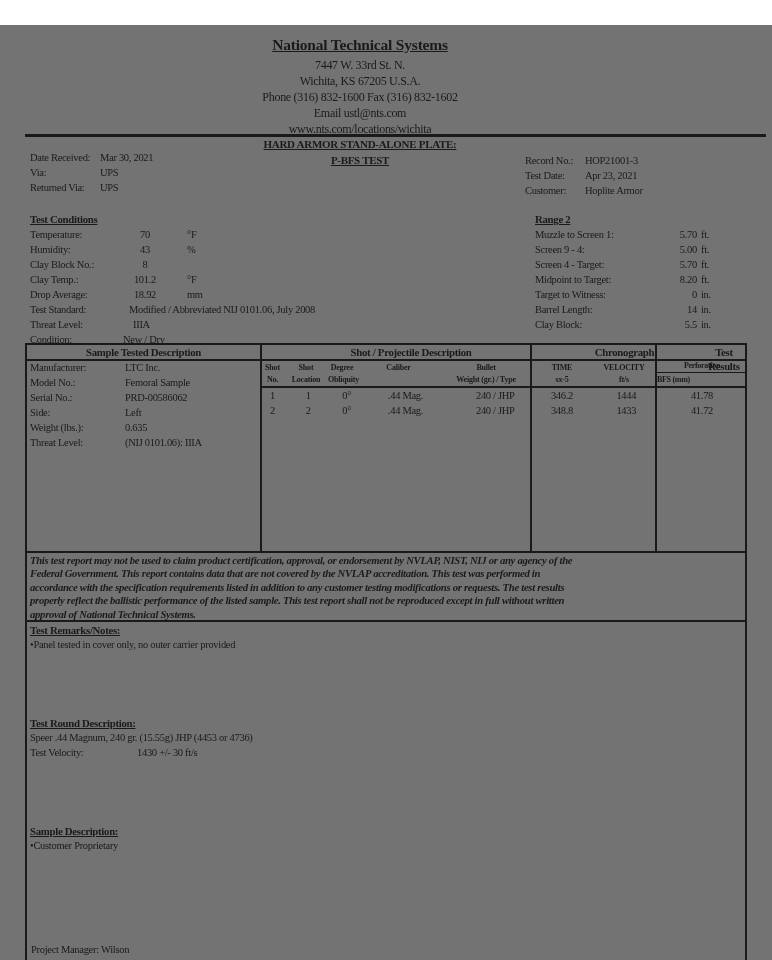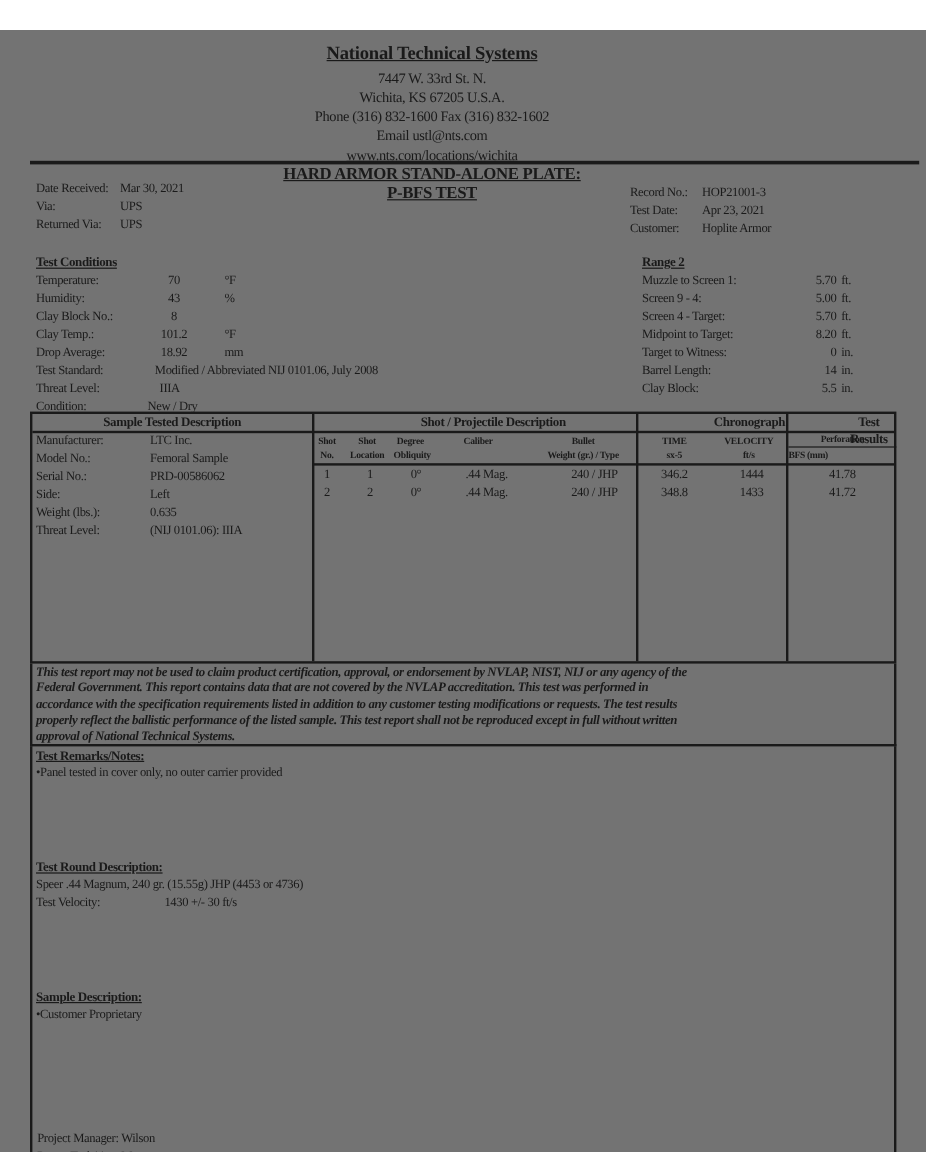--- a/index.html
+++ b/index.html
@@ -8,21 +8,21 @@
     font-family:Liberation Serif, serif;
     color:#1a1a1a; font-size:10.5px; letter-spacing:-0.3px; overflow:hidden;margin-top:25px;
   }
   
   .letterhead { position:absolute; left:25px; top:11px; width:670px; text-align:center; }
   .company { font-size:15.5px; font-weight:bold; text-decoration:underline; letter-spacing:-0.2px; margin-bottom:3px; }
   .lh-line { font-size:12px; line-height:16px; }
   .website { text-decoration:underline; }
   .thick-rule { position:absolute; left:25px; top:109px; width:741px; height:3px; background:#1a1a1a; }
   .doc-title, .doc-subtitle { position:absolute; left:25px; width:670px; text-align:center;
-    font-size:14px; font-weight:bold; text-decoration:underline; }
+    font-size:11px; font-weight:bold; text-decoration:underline; }
   .doc-title { top:113px; }
   .doc-subtitle { top:129px; }
 
   
   .kv-row { position:relative; height:15px; white-space:nowrap; }
   .kv-label { position:absolute; left:0; white-space:nowrap; }
   .kv-value { position:absolute; white-space:nowrap; }
   .kv-unit { position:absolute; white-space:nowrap; }
 
   .receipt { position:absolute; left:30px; top:127px; width:260px; }

